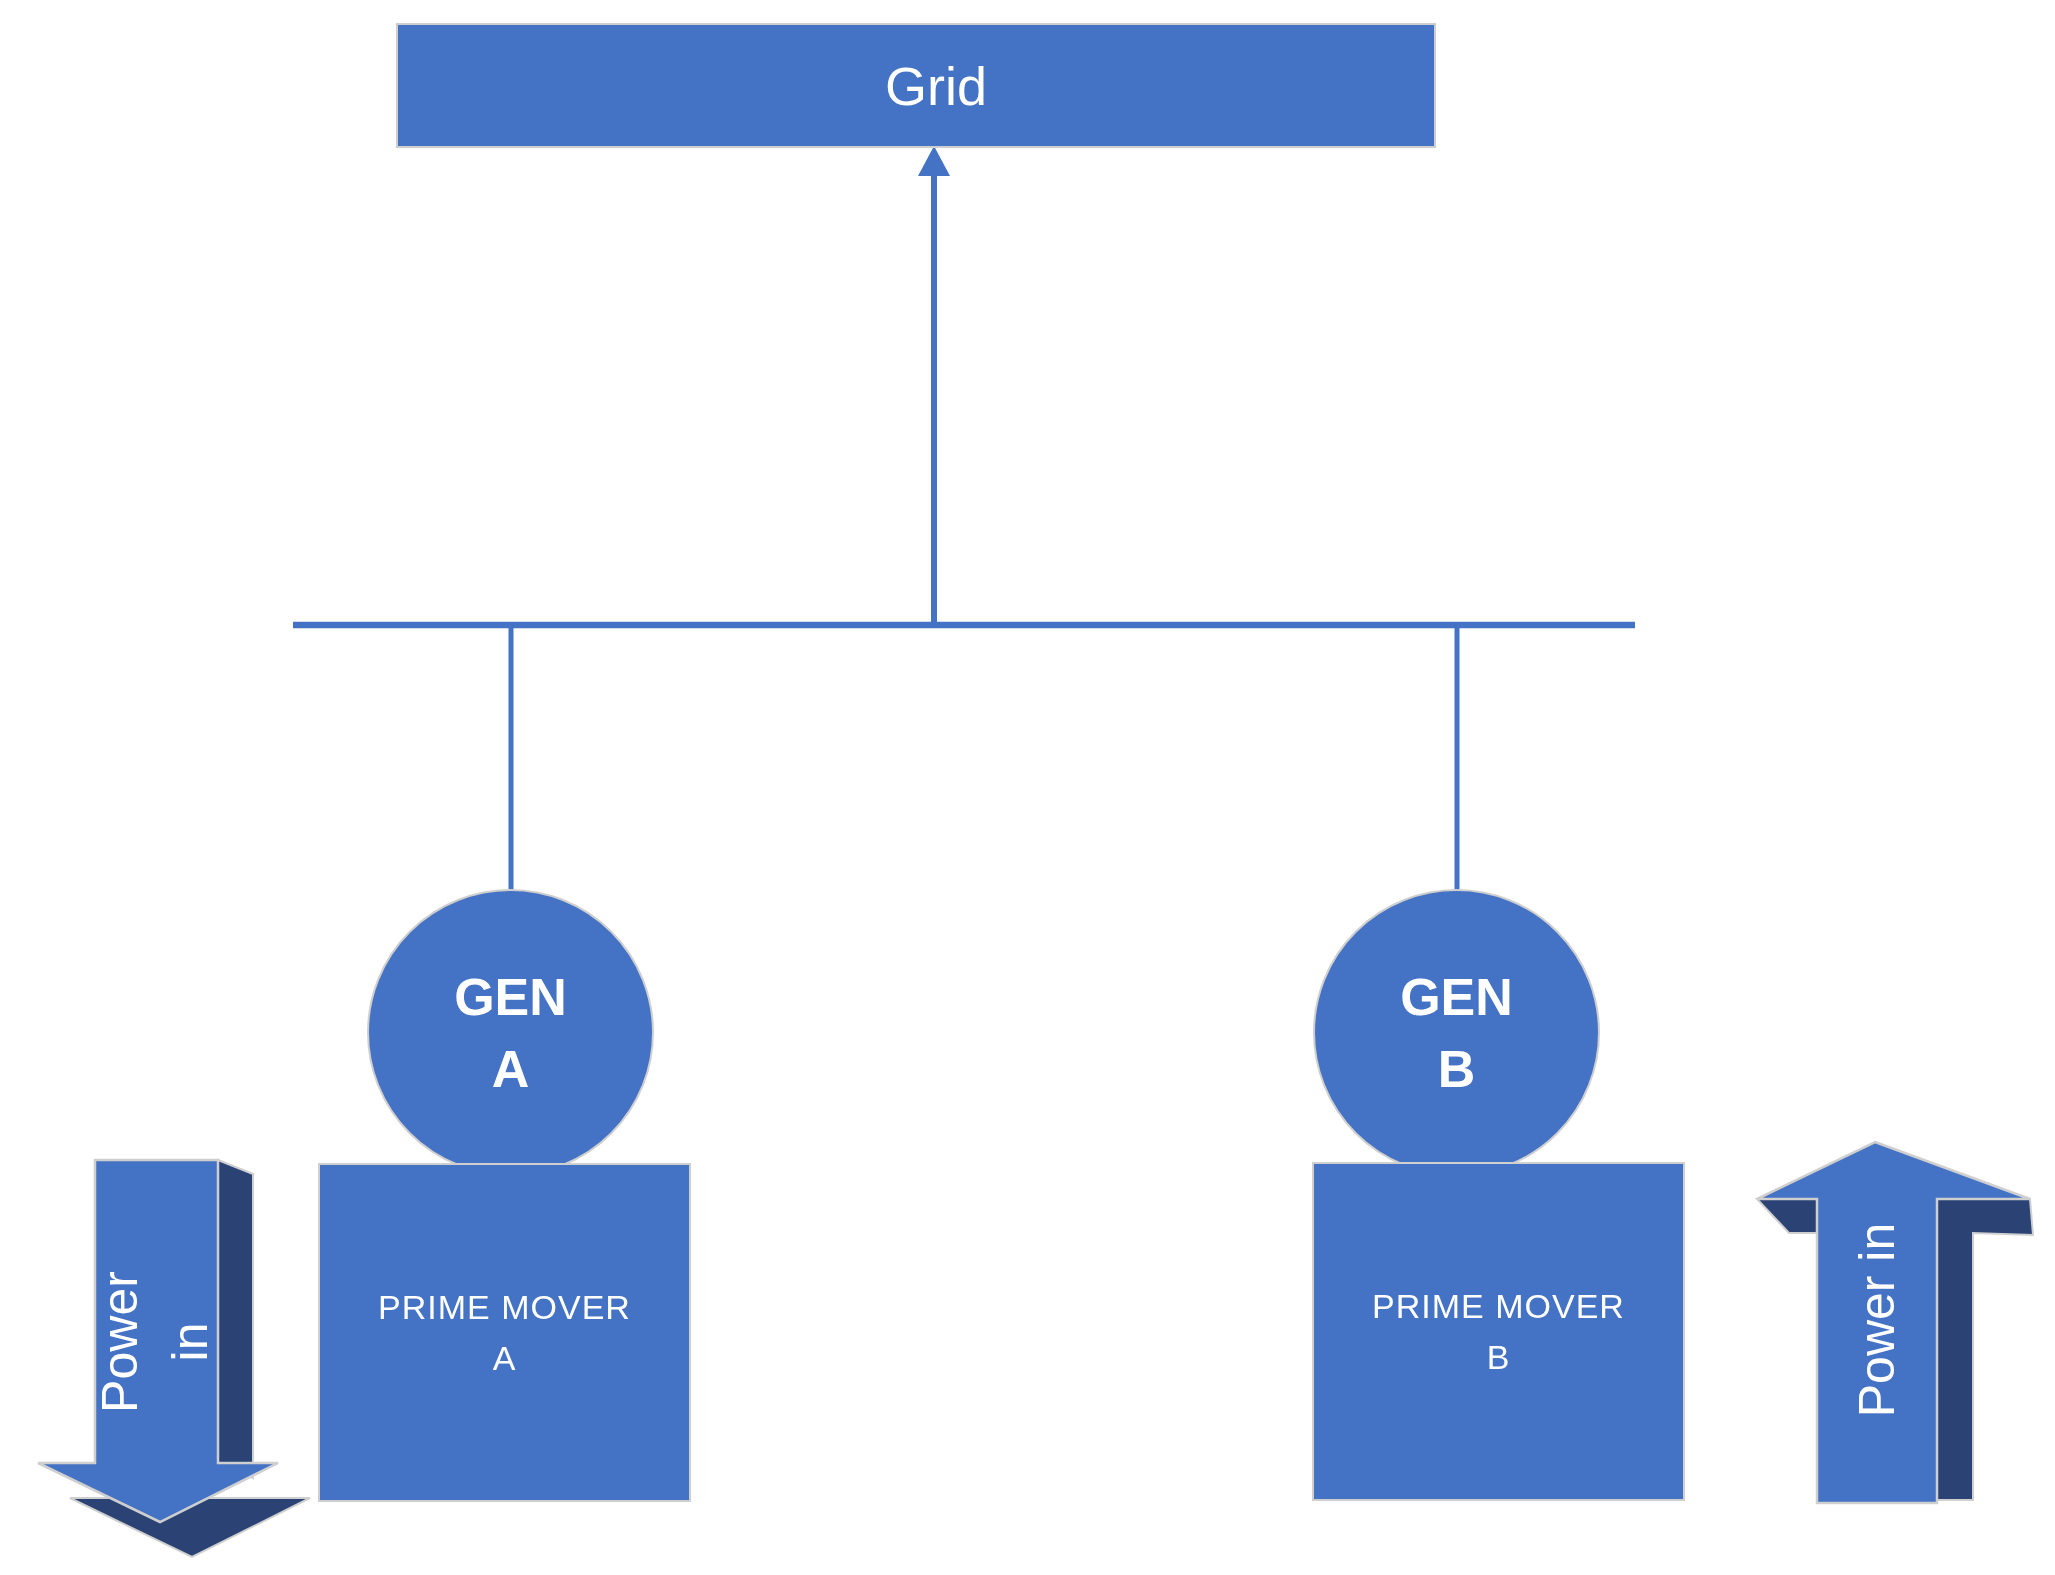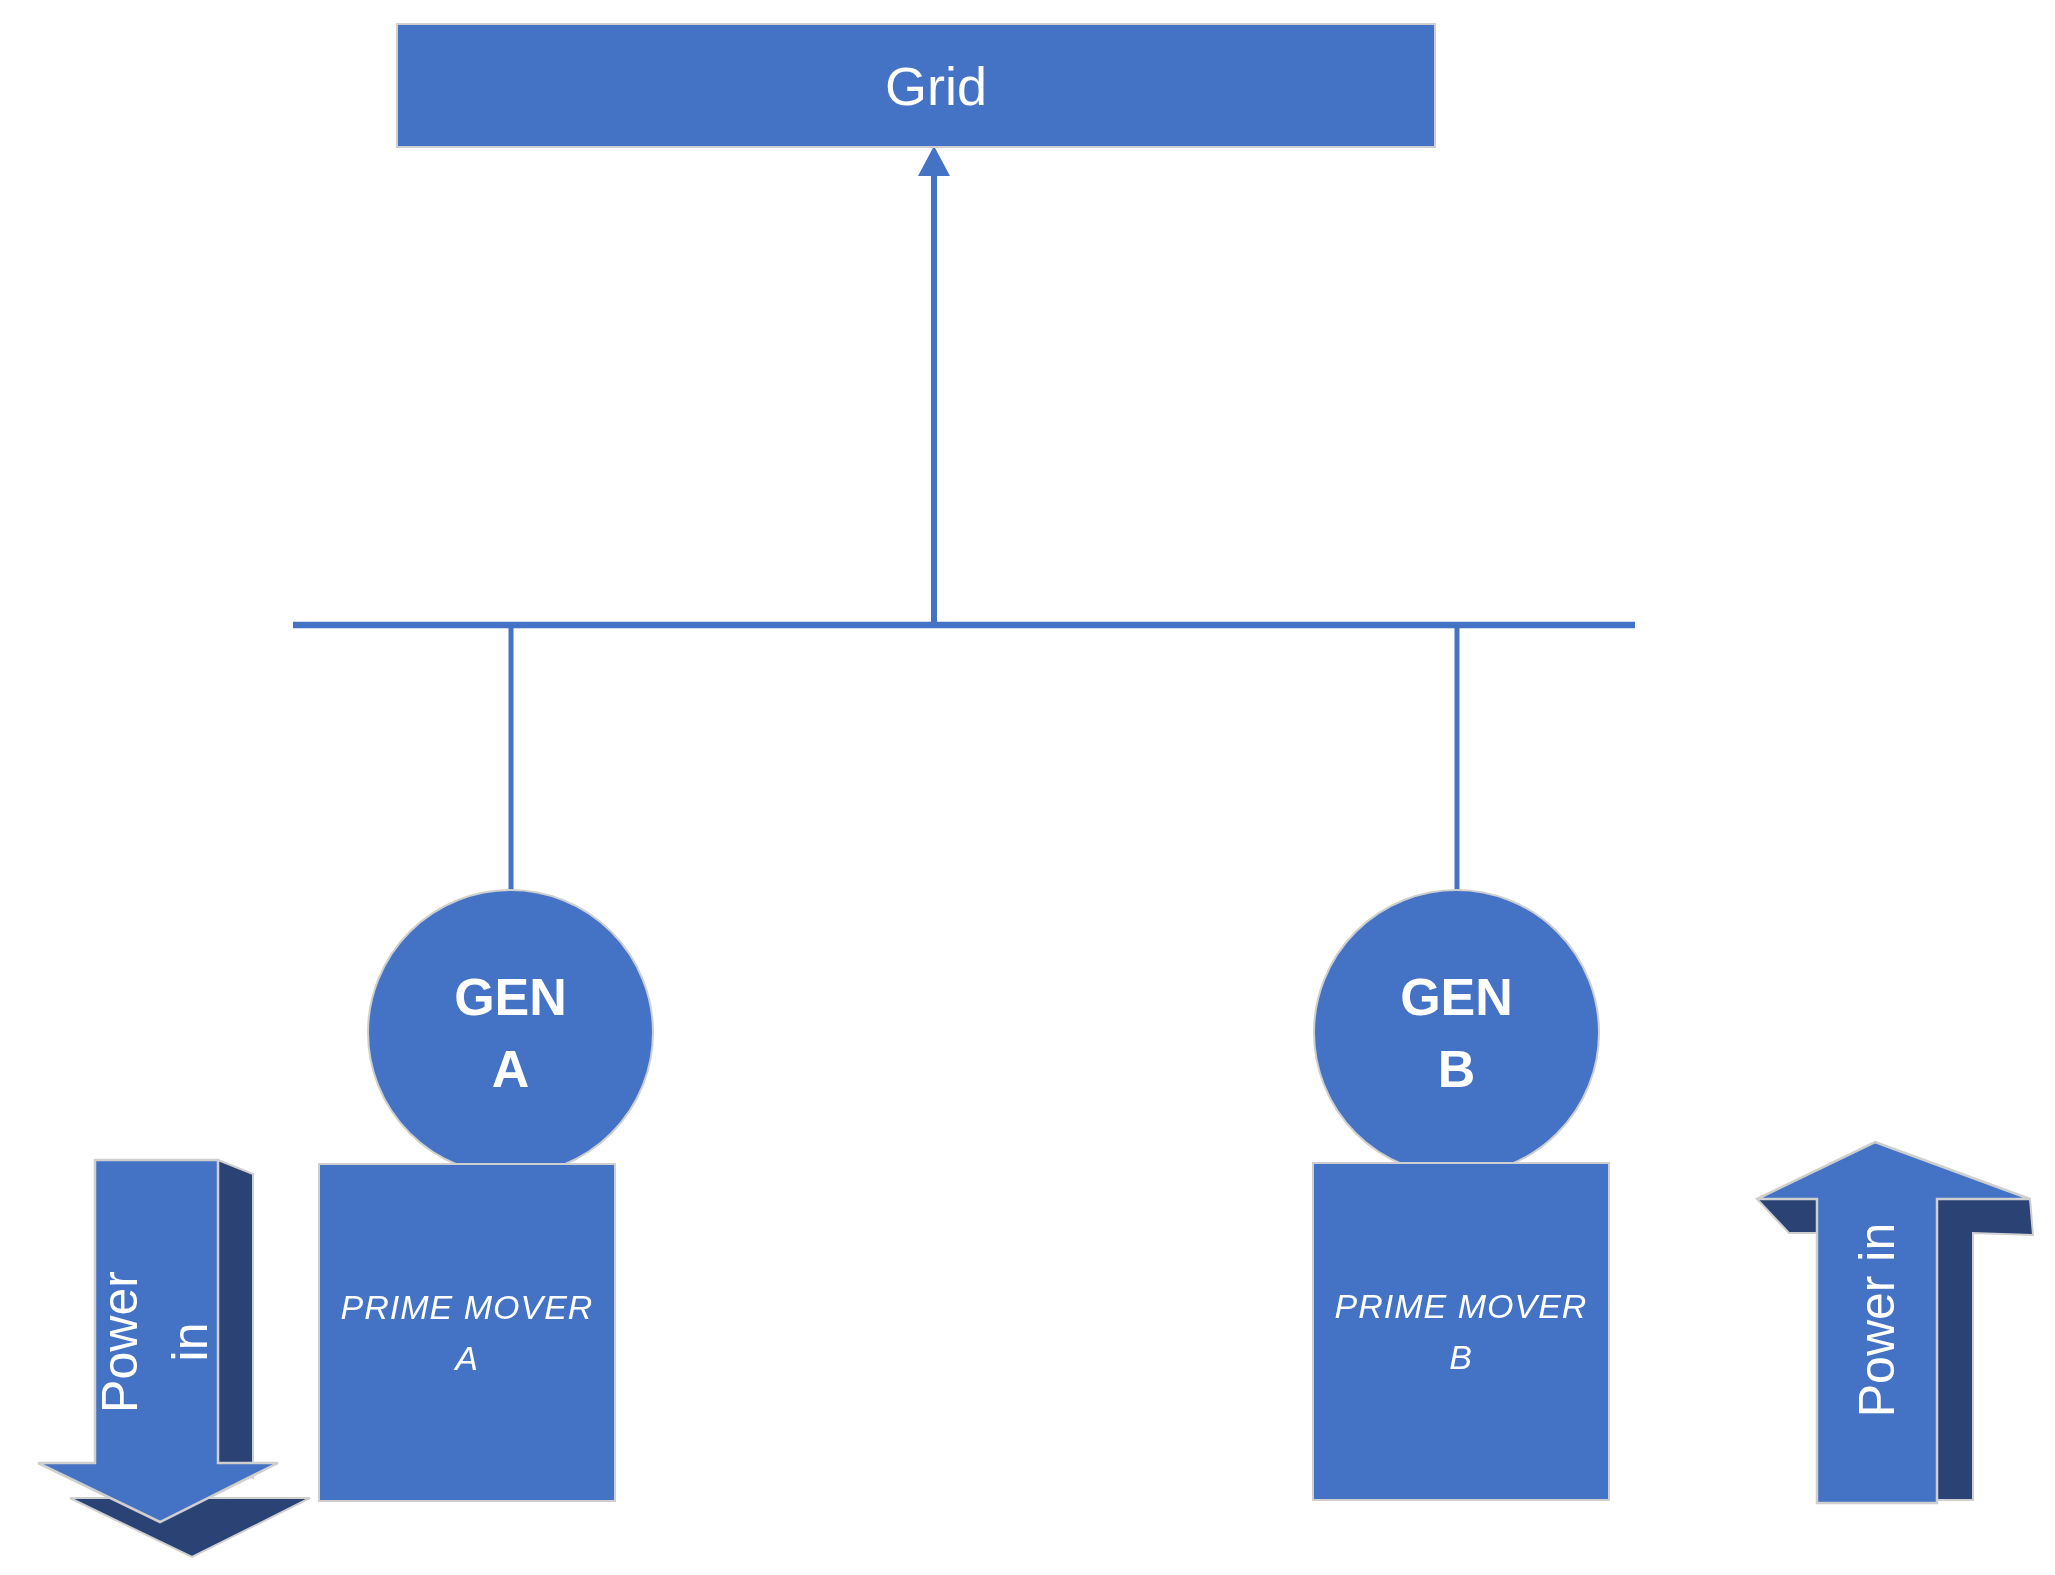--- a/index.html
+++ b/index.html
@@ -43,25 +43,24 @@
   .circle {
     border-radius: 50%;
     font-size: 52px;
     line-height: 72px;
     font-weight: bold;
   }
   .gen-a { left: 367px; top: 889px; width: 287px; height: 287px; }
   .gen-b { left: 1313px; top: 889px; width: 287px; height: 287px; }
   .circle span { display: block; line-height: 72px; }
   .pm-box {
-    width: 298px; height: 339px;
+    width: 373px; height: 339px;
     font-size: 34px;
     line-height: 51px;
     letter-spacing: 1px;
-    font-style: italic;
   }
   .pm-a { left: 318px; top: 1163px; }
   .pm-b { left: 1312px; top: 1162px; }
   .pm-box span { display: block; line-height: 51px; }
 
   .rot {
     position: absolute;
     color: #ffffff;
     text-align: center;
     transform: rotate(-90deg);

